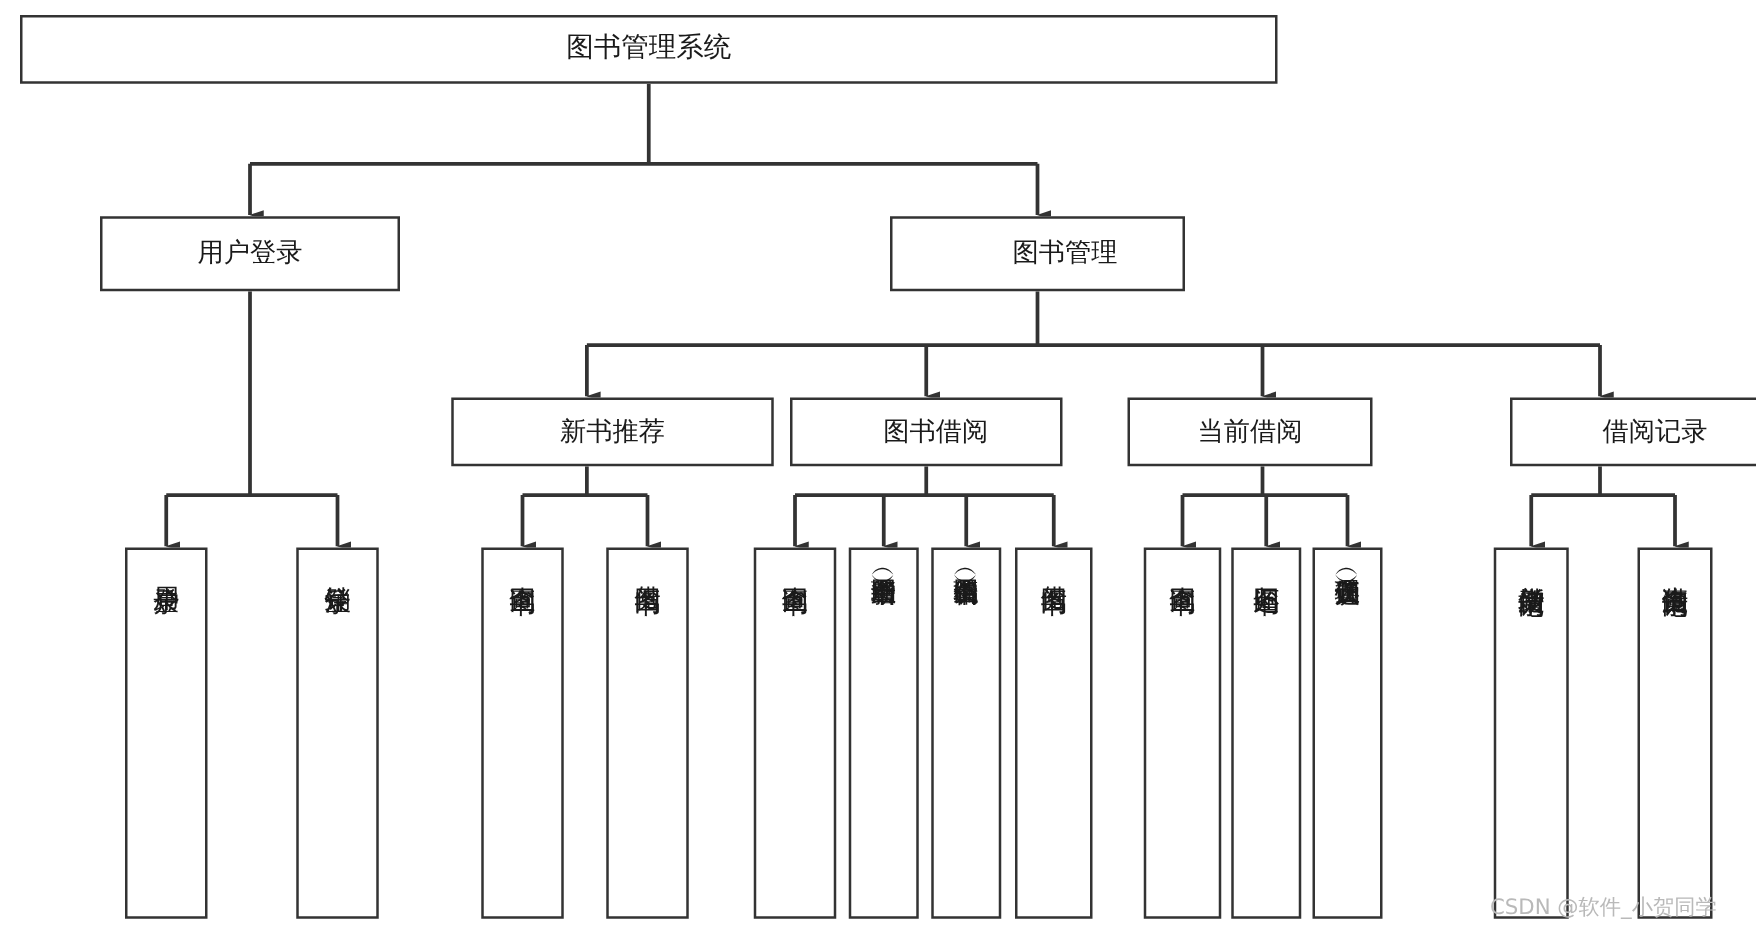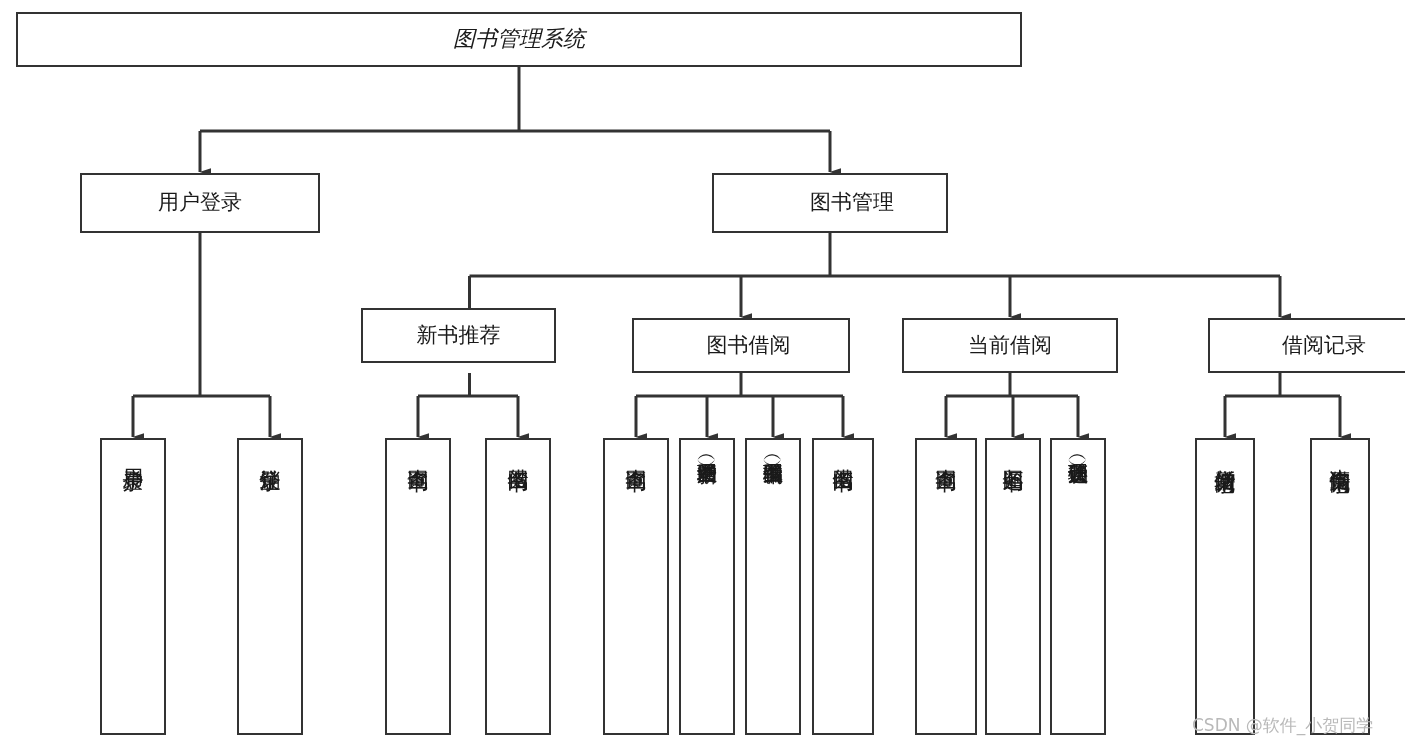--- a/index.html
+++ b/index.html
@@ -42,21 +42,20 @@
     line-height: 1.22;
     white-space: nowrap;
     color: #1a1a1a;
   }
   
   .node.horiz .node-label {
     font-size: 21px;
   }
   .node.root .node-label {
     font-size: 22px;
-    font-style: italic;
   }
   
   .node.vert {
     align-items: flex-start;
     justify-content: center;
     padding-top: 12px;
   }
   .node.vert .node-label {
     writing-mode: vertical-rl;
     text-orientation: upright;
@@ -134,27 +133,27 @@
   <div id="node-layer">
       <div class="node horiz root" id="node-root" style="left: 16px; top: 12px; width: 1006px; height: 55px;">
         <span class="node-label">图书管理系统</span>
       </div>
       <div class="node horiz" id="node-user-login" style="left: 80px; top: 173px; width: 240px; height: 60px;">
         <span class="node-label">用户登录</span>
       </div>
       <div class="node horiz" id="node-book-manage" style="left: 712px; top: 173px; width: 236px; height: 60px; padding-left: 44px;">
         <span class="node-label">图书管理</span>
       </div>
-      <div class="node horiz" id="node-new-book-rec" style="left: 361px; top: 308px; width: 195px; height: 55px;">
+      <div class="node horiz" id="node-new-book-rec" style="left: 361px; top: 318px; width: 258px; height: 55px;">
         <span class="node-label">新书推荐</span>
       </div>
       <div class="node horiz" id="node-book-borrow" style="left: 632px; top: 318px; width: 218px; height: 55px; padding-left: 15px;">
         <span class="node-label">图书借阅</span>
       </div>
-      <div class="node horiz" id="node-current-borrow" style="left: 902px; top: 318px; width: 216px; height: 55px;">
+      <div class="node horiz" id="node-current-borrow" style="left: 902px; top: 318px; width: 196px; height: 55px;">
         <span class="node-label">当前借阅</span>
       </div>
       <div class="node horiz" id="node-borrow-record" style="left: 1170px; top: 318px; width: 232px; height: 55px; margin-left: 38px;">
         <span class="node-label">借阅记录</span>
       </div>
       <div class="node vert" id="node-leaf-user-login" style="left: 100px; top: 438px; width: 66px; height: 297px;">
         <span class="node-label">用户登录</span>
       </div>
       <div class="node vert" id="node-leaf-logout" style="left: 237px; top: 438px; width: 66px; height: 297px;">
         <span class="node-label">注销登录</span>

